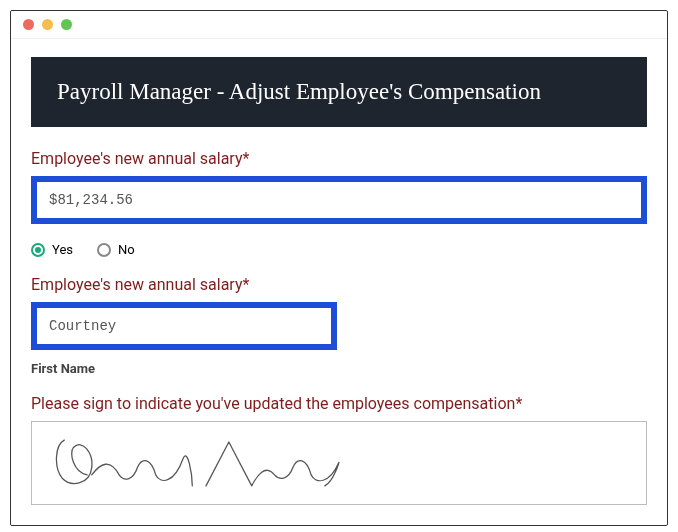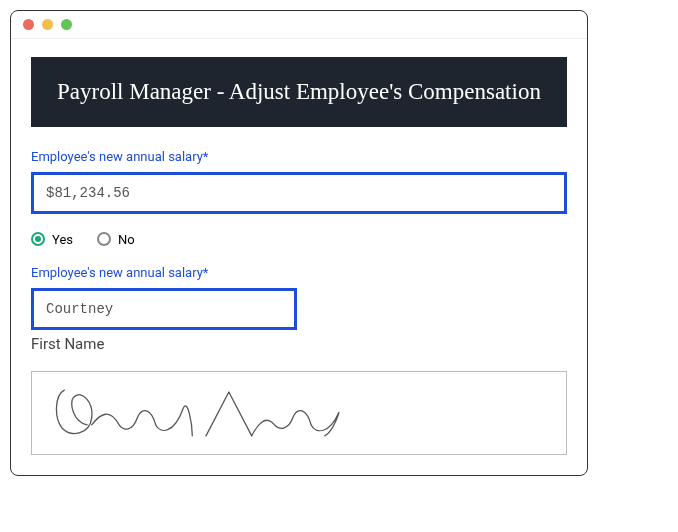--- a/index.html
+++ b/index.html
@@ -2,23 +2,23 @@
 <html><head>
   <meta charset="utf-8">
   <style>
     * { box-sizing: border-box; margin: 0; padding: 0; }
     body {
       font-family: -apple-system, BlinkMacSystemFont, "Segoe UI", Roboto, sans-serif;
       background: #fff;
       padding: 10px;
     }
     .window {
-      width: 578px;
+      width: 658px;
       border: 1px solid #333;
-      border-radius: 8px;
+      border-radius: 2px;
       background: #fff;
       overflow: hidden;
     }
     .titlebar {
       height: 28px;
       display: flex;
       align-items: center;
       padding-left: 12px;
       gap: 8px;
       border-bottom: 1px solid #eee;
@@ -33,42 +33,42 @@
     .header-banner {
       background: #1e252f;
       color: #fff;
       padding: 22px 26px;
       font-family: Georgia, "Times New Roman", serif;
       font-size: 23px;
       margin-bottom: 22px;
     }
     .field-group { margin-bottom: 18px; }
     .field-label {
-      font-size: 13px;
-      color: #1d4ed8;
+      font-size: 16px;
+      color: #7f1d1d;
       margin-bottom: 8px;
       display: block;
     }
     .text-input {
       width: 100%;
-      border: 3px solid #1d4ed8;
+      border: 6px solid #1d4ed8;
       padding: 10px 12px;
       font-family: "Courier New", monospace;
       font-size: 14px;
       color: #555;
       background: #fff;
     }
     .radio-row {
       display: flex;
       gap: 24px;
       align-items: center;
     }
     .radio-option {
       display: flex;
-      align-items: flex-start;
+      align-items: flex-end;
       gap: 7px;
       font-size: 13px;
       cursor: pointer;
     }
     .radio-circle {
       width: 14px; height: 14px;
       border-radius: 50%;
       border: 2px solid #888;
       position: relative;
       display: inline-block;
@@ -83,24 +83,25 @@
       width: 6px; height: 6px;
       border-radius: 50%;
       background: #16a979;
     }
     .name-row {
       display: flex;
       gap: 4px;
     }
     .name-col { flex: 1; }
     .sublabel {
-      font-size: 15px;
+      font-size: 13px;
       color: #444;
-      margin-top: 5px;
+      margin-top: 11px;
       display: block;
+      font-weight: bold;
     }
     .signature-box {
       width: 100%;
       height: 84px;
       border: 1px solid #bcbcbc;
       background: #fff;
       display: flex;
       align-items: center;
       padding: 0 14px;
     }
@@ -145,20 +146,21 @@
         <div class="name-col">
           <input type="text" class="text-input" value="Courtney" style="">
           <span class="sublabel">First Name</span>
         </div>
         <div class="name-col">
         </div>
       </div>
     </div>
 
     <div class="field-group" style="margin-bottom:0">
+      <label class="field-label">Please sign to indicate you've updated the employees compensation*</label>
       <div class="signature-box">
         <svg class="signature-svg" viewBox="0 0 360 70">
           <path d="M 20 10 C 10 15, 8 40, 18 52 C 28 62, 48 58, 50 40 C 52 25, 40 8, 30 18 C 25 24, 30 45, 45 48 M 50 48 C 60 35, 70 30, 80 48 C 85 55, 95 55, 100 40 C 105 28, 115 30, 120 48 C 125 58, 140 58, 150 30 C 155 18, 160 48, 160 60 M 175 60 L 200 12 L 225 60 C 230 50, 240 35, 250 48 C 255 54, 265 54, 270 40 C 275 28, 285 30, 290 48 C 295 58, 310 58, 320 35 C 322 30, 315 55, 305 60" fill="none" stroke="#555" stroke-width="1.4" stroke-linecap="round" stroke-linejoin="round"></path>
         </svg>
       </div>
     </div>
 
   </div>
 </div>
 

